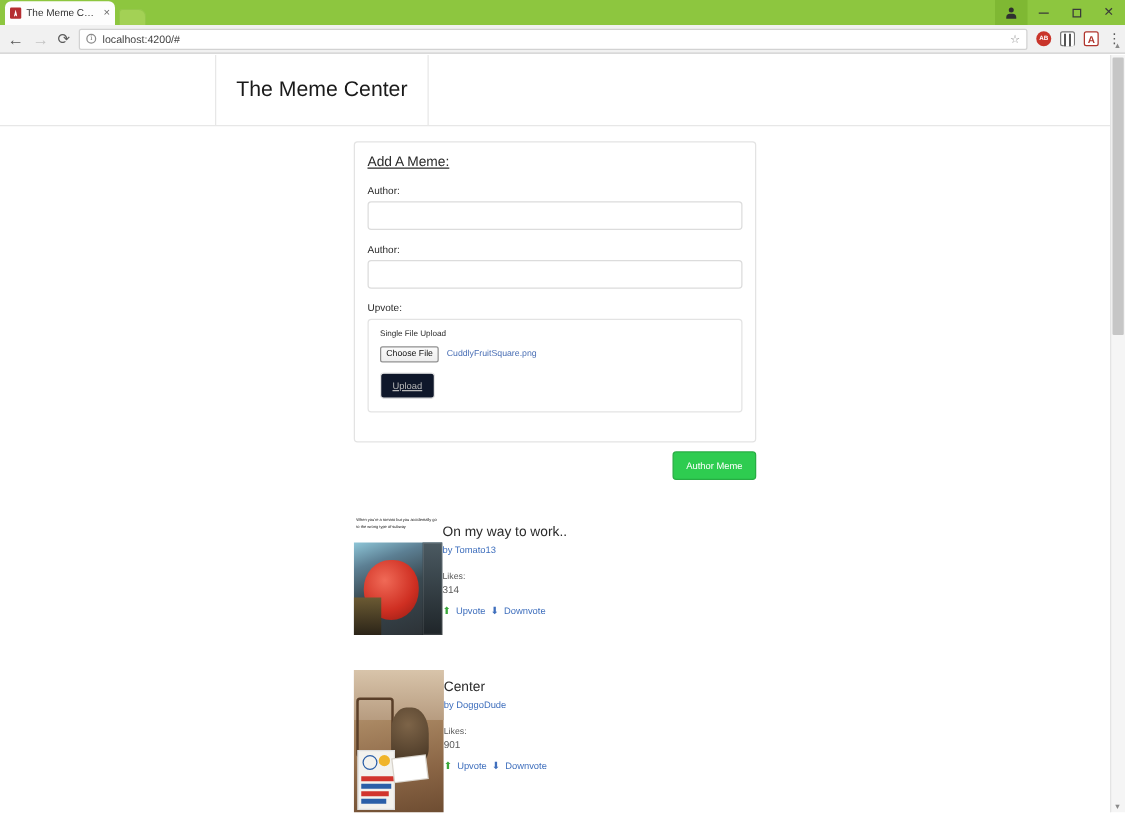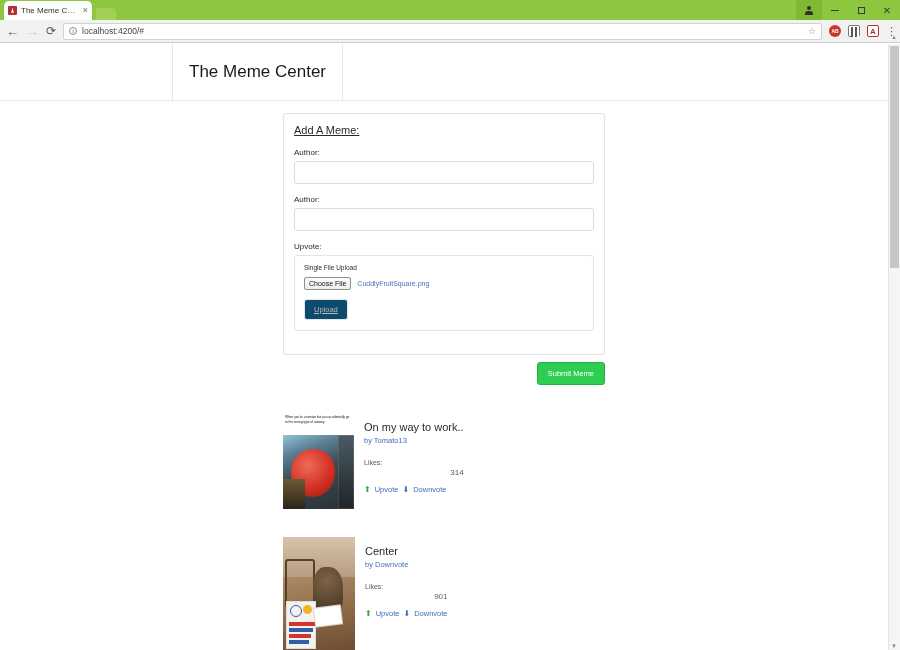--- a/index.html
+++ b/index.html
@@ -125,40 +125,40 @@
   }
   .upload-title { font-size: 6.5px; color: #2a2a2a; margin-bottom: 6px; }
   .file-row { display: flex; align-items: center; gap: 6px; margin-bottom: 8px; }
   .choose-file {
     font-size: 7px; color: #111; background: linear-gradient(#fbfbfb,#eeeeee);
     border: 1px solid #8f8f8f; border-radius: 2px; padding: 2px 4px;
     font-family: "Liberation Sans", sans-serif;
   }
   .filename { font-size: 7px; color: #4a6fb5; }
   .upload-btn {
-    font-size: 7.5px; color: #b9b9b9; background: #0c4a6e;
+    font-size: 7.5px; color: #b9b9b9; background: #0f172a;
     border: 1px solid #e6e6e6; border-radius: 3px;
     padding: 5px 9px; font-family: "Liberation Sans", sans-serif; text-decoration: underline;
   }
   .submit-row { display: flex; justify-content: flex-end; margin-top: 7px; }
   .submit-btn {
     background: #2ecc50; border: 1px solid #27ad43; border-radius: 3px;
     color: #fff; font-size: 7.5px; padding: 6px 10px;
     font-family: "Liberation Sans", sans-serif;
   }
 
   
   .memes { margin-top: 12px; }
-  .meme { display: flex; gap: 10px; margin-bottom: 20px; margin-top: 28px; }
+  .meme { display: flex; gap: 0; margin-bottom: 20px; margin-top: 28px; }
   .meme-thumb { flex: 0 0 auto; }
   .meme-body { padding-top: 8px; }
   .meme-title { font-size: 11px; color: #2a2a2a; margin-bottom: 3px; }
   .meme-author { font-size: 7.5px; color: #3f6fbd; margin-bottom: 13px; }
   .likes-label { font-size: 7px; color: #5a5a5a; line-height: 1.45; }
-  .likes-count { font-size: 8px; color: #5a5a5a; margin-bottom: 8px; text-align: right; }
+  .likes-count { font-size: 8px; color: #5a5a5a; margin-bottom: 8px; }
   .votes { display: flex; align-items: center; gap: 4px; font-size: 7.5px; }
   .vote-link { color: #3f6fbd; }
   .arrow-up { color: #3aa83a; font-size: 8px; }
   .arrow-down { color: #3f6fbd; font-size: 8px; }
 
   
   .thumb { position: relative; overflow: hidden; background: #fff; }
 
   
   .t-tomato { width: 71px; height: 96px; }
@@ -307,21 +307,21 @@
               <div class="file-row">
                 <button class="choose-file">Choose File</button>
                 <span class="filename">CuddlyFruitSquare.png</span>
               </div>
               <button class="upload-btn">Upload</button>
             </div>
           </div>
         </div>
 
         <div class="submit-row">
-          <button class="submit-btn">Submit Meme</button>
+          <button class="submit-btn">Author Meme</button>
         </div>
 
         <div class="memes">
 
           <div class="meme">
             <div class="meme-thumb">
               <div class="thumb t-tomato">
                 <div class="cap">When you're a tomato but you accidentally go to the wrong type of subway</div>
                 <div class="pic">
                     <span class="streak"></span>
@@ -357,21 +357,21 @@
                       <span class="bl3"></span>
                       <span class="bl4"></span>
                     </span>
                   <span class="paper"></span>
                 </div>
                 <div class="cap">Started a new project with my dog, we will get there some day!</div>
               </div>
             </div>
             <div class="meme-body">
               <div class="meme-title">Center</div>
-              <div class="meme-author">by Downvote</div>
+              <div class="meme-author">by DoggoDude</div>
               <div class="likes-label">Likes:</div>
               <div class="likes-count">901</div>
               <div class="votes">
                 <span class="arrow-up">⬆</span>
                 <span class="vote-link">Upvote</span>
                 <span class="arrow-down">⬇</span>
                 <span class="vote-link">Downvote</span>
               </div>
             </div>
           </div>

